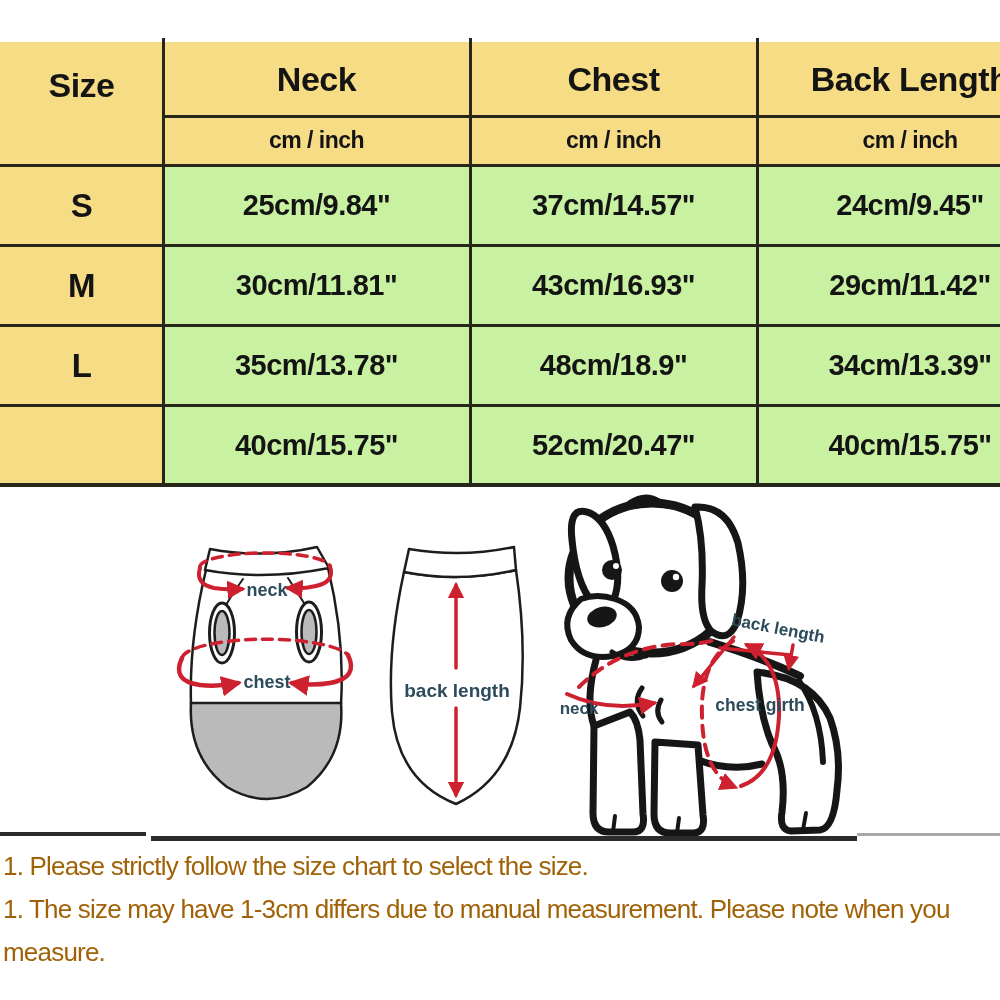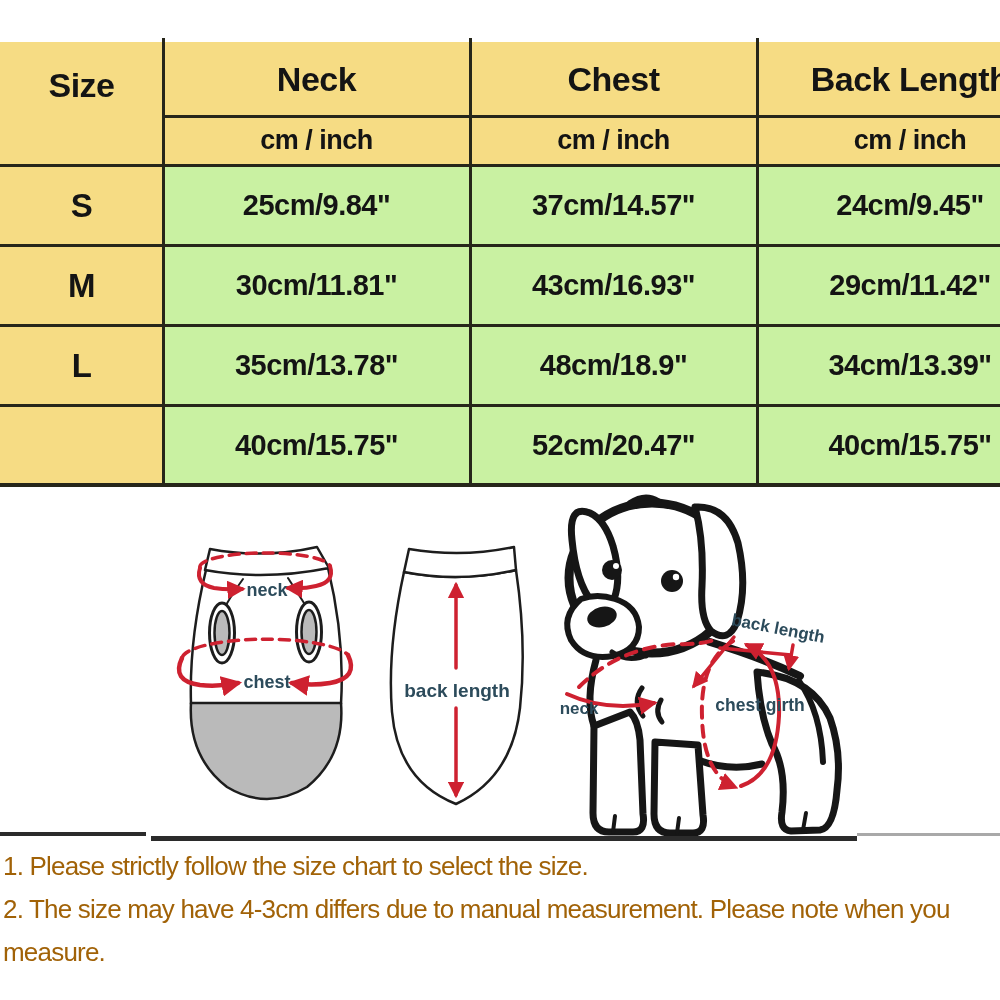--- a/index.html
+++ b/index.html
@@ -8,21 +8,21 @@
     overflow:hidden;font-family:"Liberation Sans",sans-serif;color:#141414;
   }
   .abs{position:absolute;}
   .bg{position:absolute;}
   .ln{position:absolute;background:#26261a;}
   .cell{
     position:absolute;display:flex;align-items:center;justify-content:center;
     font-weight:bold;color:#141414;letter-spacing:-0.5px;white-space:nowrap;
   }
   .hdr{font-size:34px;}
-  .sub{font-size:27px;}
+  .sub{font-size:23px;}
   .szl{font-size:33px;}
   .val{font-size:29px;}
   .note{
     position:absolute;left:3px;font-size:26px;line-height:43px;
     letter-spacing:-0.8px;color:#a16207;
   }
   svg text{font-family:"Liberation Sans",sans-serif;font-weight:bold;}
 </style>
 </head>
 <body>
@@ -153,15 +153,15 @@
       <text x="777" y="634" font-size="17" fill="#2c4b5b" text-anchor="middle" transform="rotate(11 777 634)">back length</text>
       <text x="760" y="711" font-size="17.5" fill="#2c4b5b" text-anchor="middle">chest girth</text>
     </g>
   </svg>
 
   <div class="abs" style="left:0;top:832px;width:146px;height:4px;background:#2b2b2b;"></div>
   <div class="abs" style="left:151px;top:836px;width:706px;height:5px;background:#2b2b2b;"></div>
   <div class="abs" style="left:857px;top:833px;width:143px;height:3px;background:#a9a9a9;"></div>
 
   <div class="note" style="top:845px;width:992px;">1. Please strictly follow the size chart  to select the size.</div>
-  <div class="note" style="top:888px;width:992px;">2. The size may have 4-3cm differs due to manual measurement. Please note when you measure.</div>
+  <div class="note" style="top:888px;width:992px;">1. The size may have 1-3cm differs due to manual measurement. Please note when you measure.</div>
 
 </div>
 
 </body></html>

